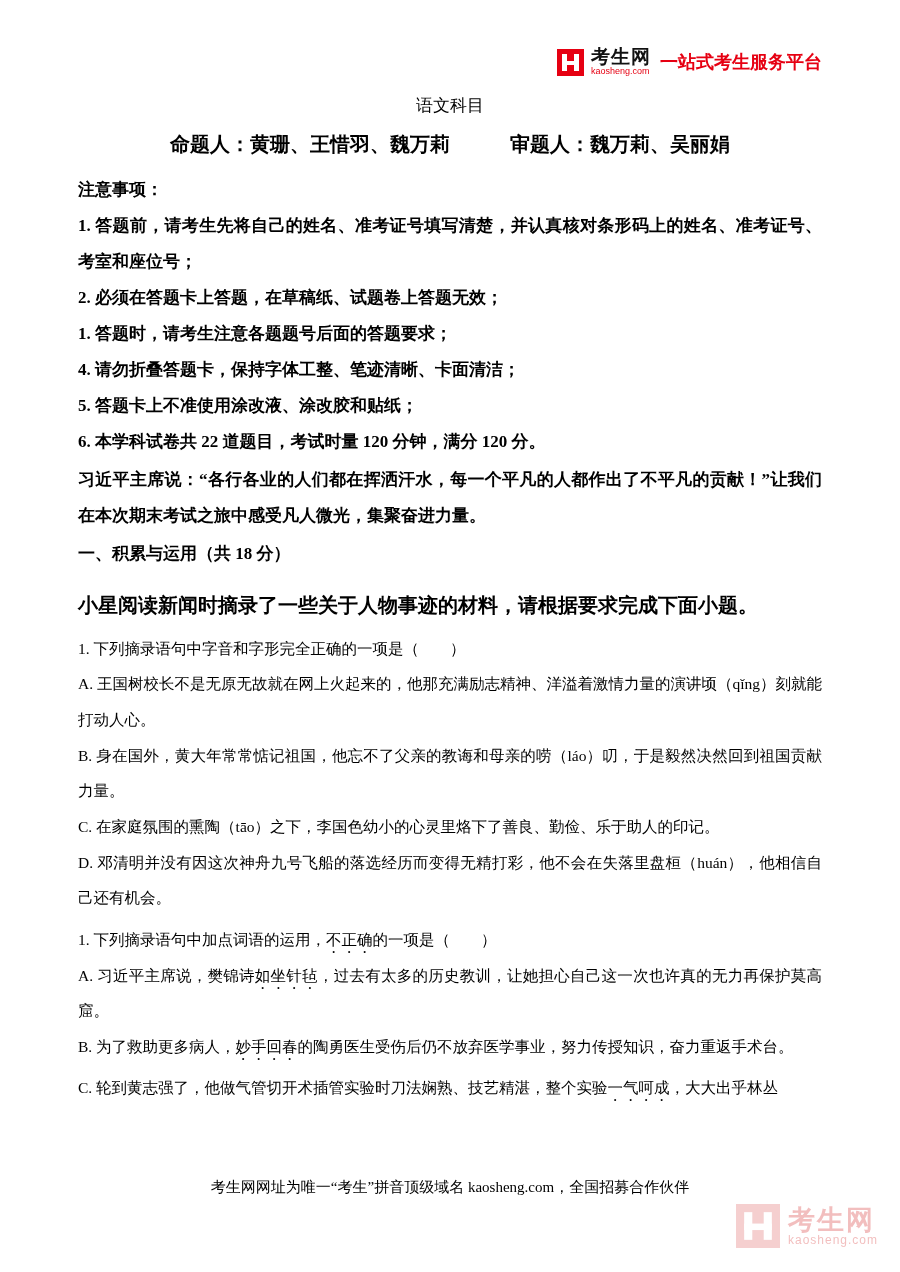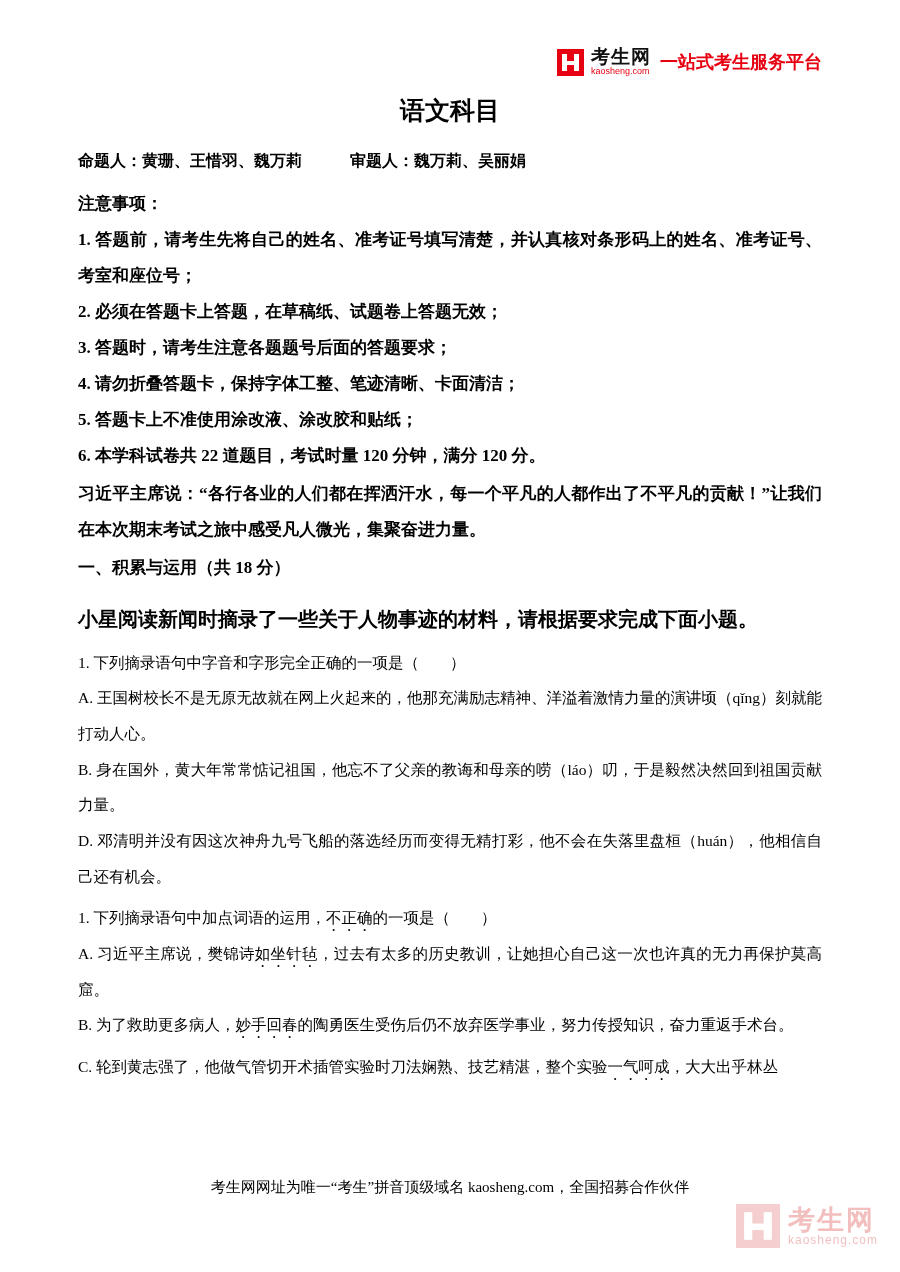--- a/index.html
+++ b/index.html
@@ -18,22 +18,22 @@
     gap:7px; margin-bottom:10px; min-height:44px;
   }
   .logo-icon { width:27px; height:27px; flex:0 0 auto; }
   .logo-text-col { display:flex; flex-direction:column; line-height:1.05; }
   .logo-title { font-family:"Liberation Sans",sans-serif; font-weight:bold; font-size:19px; color:#111; letter-spacing:1px; }
   .logo-domain { font-family:"Liberation Sans",sans-serif; font-size:9px; color:#e60012; }
   .logo-tagline { font-family:"Liberation Sans",sans-serif; font-size:18px; font-weight:bold; color:#e60012; border-left:0; padding-left:2px; }
 
   
   .paper-title { text-align:center; font-size:24px; font-weight:bold; margin-top:6px; }
-  .subject-title { text-align:center; font-size:25px; font-weight:bold; margin-top:8px; }
-  .authors-line { text-align:left; font-size:16px; font-weight:bold; margin-top:24px; }
+  .subject-title { text-align:center; font-size:17px; font-weight:normal; margin-top:8px; }
+  .authors-line { text-align:center; font-size:20px; font-weight:bold; margin-top:14px; }
 
   
   .bold-block { font-size:17px; font-weight:bold; line-height:2.12; text-align:justify; }
   .notice-heading { margin-top:14px; }
   .quote-para { margin-top:2px; }
   .section-heading { margin-top:2px; }
   .section-intro { font-size:20px; margin-top:12px; }
 
   
   .q-block { font-size:15.5px; font-weight:normal; line-height:2.3; text-align:justify; }
@@ -85,33 +85,34 @@
     </span>
     <span class="logo-tagline">一站式考生服务平台</span>
   </div>
 
   <div class="subject-title">语文科目</div>
   <div class="authors-line">命题人：黄珊、王惜羽、魏万莉　　　审题人：魏万莉、吴丽娟</div>
 
   <div class="bold-block notice-heading">注意事项：</div>
   <div class="bold-block">1. 答题前，请考生先将自己的姓名、准考证号填写清楚，并认真核对条形码上的姓名、准考证号、考室和座位号；</div>
   <div class="bold-block">2. 必须在答题卡上答题，在草稿纸、试题卷上答题无效；</div>
-  <div class="bold-block">3. 答题时，请考生注意各题题号后面的答题要求；</div>
+  <div class="bold-block">1. 答题时，请考生注意各题题号后面的答题要求；</div>
   <div class="bold-block">4. 请勿折叠答题卡，保持字体工整、笔迹清晰、卡面清洁；</div>
   <div class="bold-block">5. 答题卡上不准使用涂改液、涂改胶和贴纸；</div>
   <div class="bold-block">6. 本学科试卷共 22 道题目，考试时量 120 分钟，满分 120 分。</div>
 
   <div class="bold-block quote-para">习近平主席说：“各行各业的人们都在挥洒汗水，每一个平凡的人都作出了不平凡的贡献！”让我们在本次期末考试之旅中感受凡人微光，集聚奋进力量。</div>
 
   <div class="bold-block section-heading">一、积累与运用（共 18 分）</div>
   <div class="bold-block section-intro">小星阅读新闻时摘录了一些关于人物事迹的材料，请根据要求完成下面小题。</div>
 
   <div class="q-block q-stem">1. 下列摘录语句中字音和字形完全正确的一项是（　　）</div>
   <div class="q-block q-option">A. 王国树校长不是无原无故就在网上火起来的，他那充满励志精神、洋溢着激情力量的演讲顷（qǐng）刻就能打动人心。</div>
   <div class="q-block q-option">B. 身在国外，黄大年常常惦记祖国，他忘不了父亲的教诲和母亲的唠（láo）叨，于是毅然决然回到祖国贡献力量。</div>
+  <div class="q-block q-option">C. 在家庭氛围的熏陶（tāo）之下，李国色幼小的心灵里烙下了善良、勤俭、乐于助人的印记。</div>
   <div class="q-block q-option">D. 邓清明并没有因这次神舟九号飞船的落选经历而变得无精打彩，他不会在失落里盘桓（huán），他相信自己还有机会。</div>
 
   <div class="q-block q-stem gap-sm"><span>1. 下列摘录语句中加点词语的运用，</span><span class="em-dot">不正确</span><span>的一项是（　　）</span></div>
 
   <div class="q-block q-option"><span>A. 习近平主席说，樊锦诗</span><span class="em-dot">如坐针毡</span><span>，过去有太多的历史教训，让她担心自己这一次也许真的无力再保护莫高窟。</span></div>
 
   <div class="q-block q-option"><span>B. 为了救助更多病人，</span><span class="em-dot">妙手回春</span><span>的陶勇医生受伤后仍不放弃医学事业，努力传授知识，奋力重返手术台。</span></div>
 
   <div class="q-block q-option gap-sm"><span>C. 轮到黄志强了，他做气管切开术插管实验时刀法娴熟、技艺精湛，整个实验</span><span class="em-dot">一气呵成</span><span>，大大出乎林丛</span></div>
 

